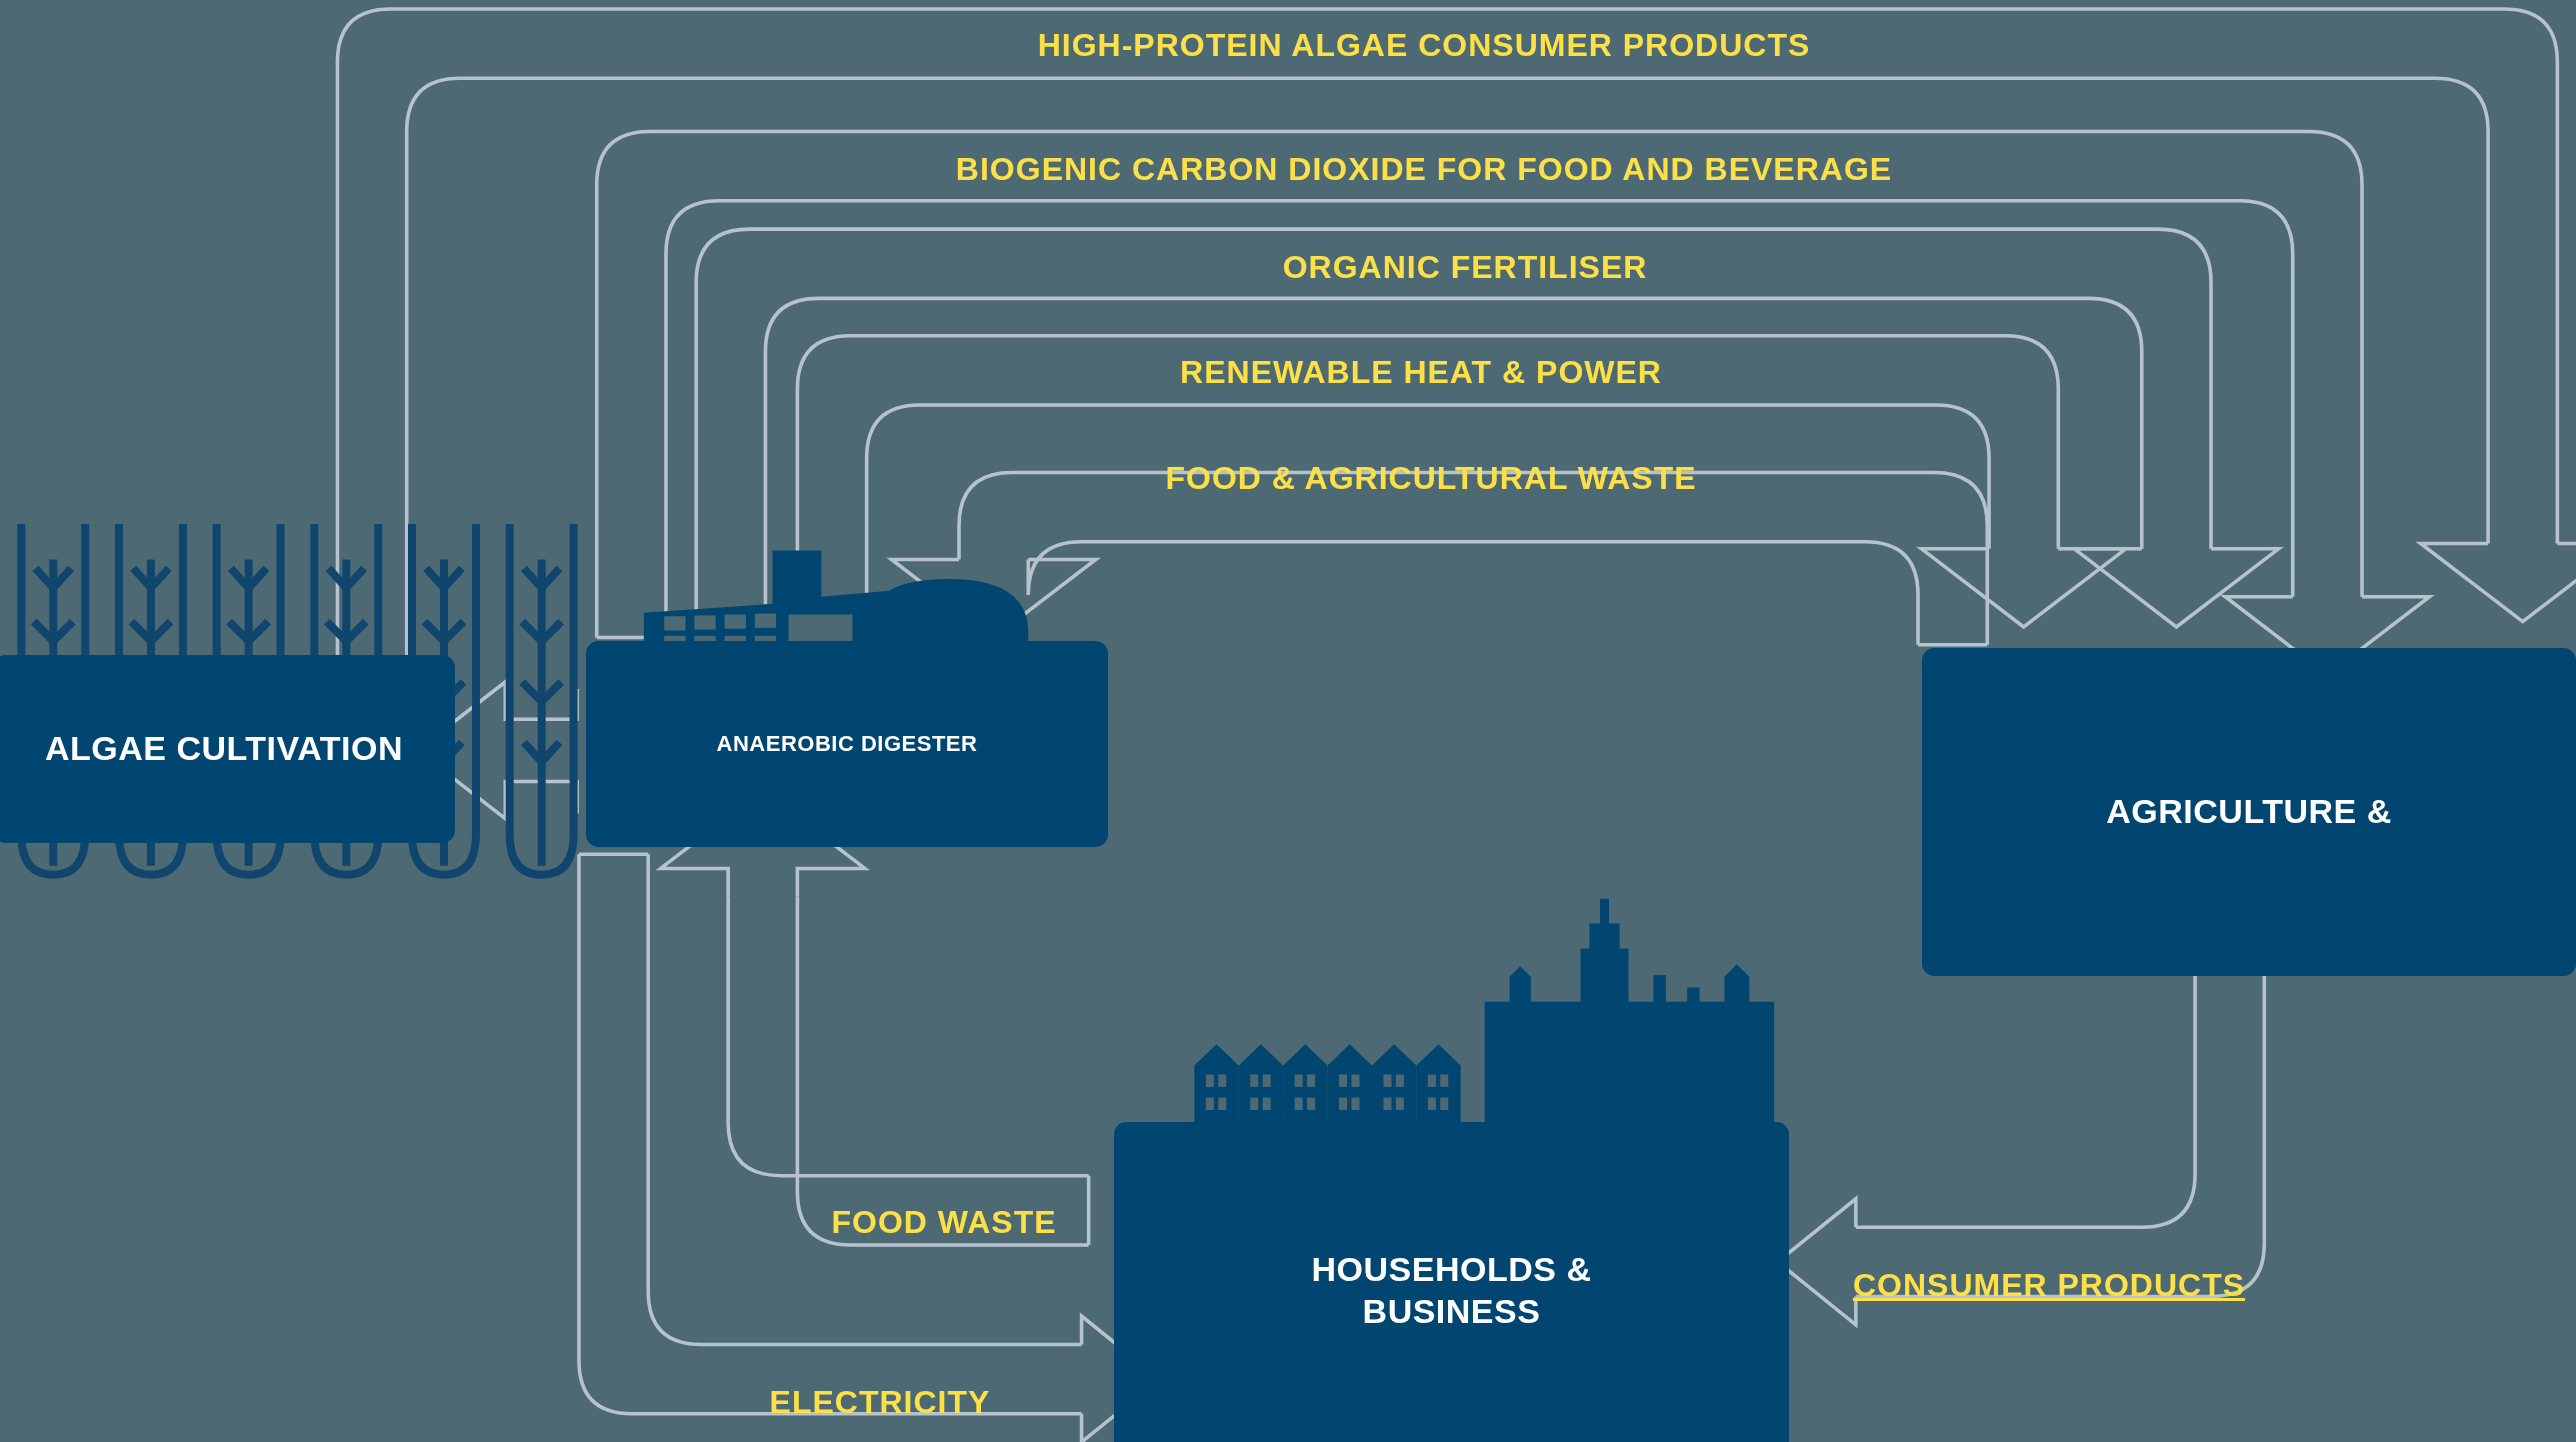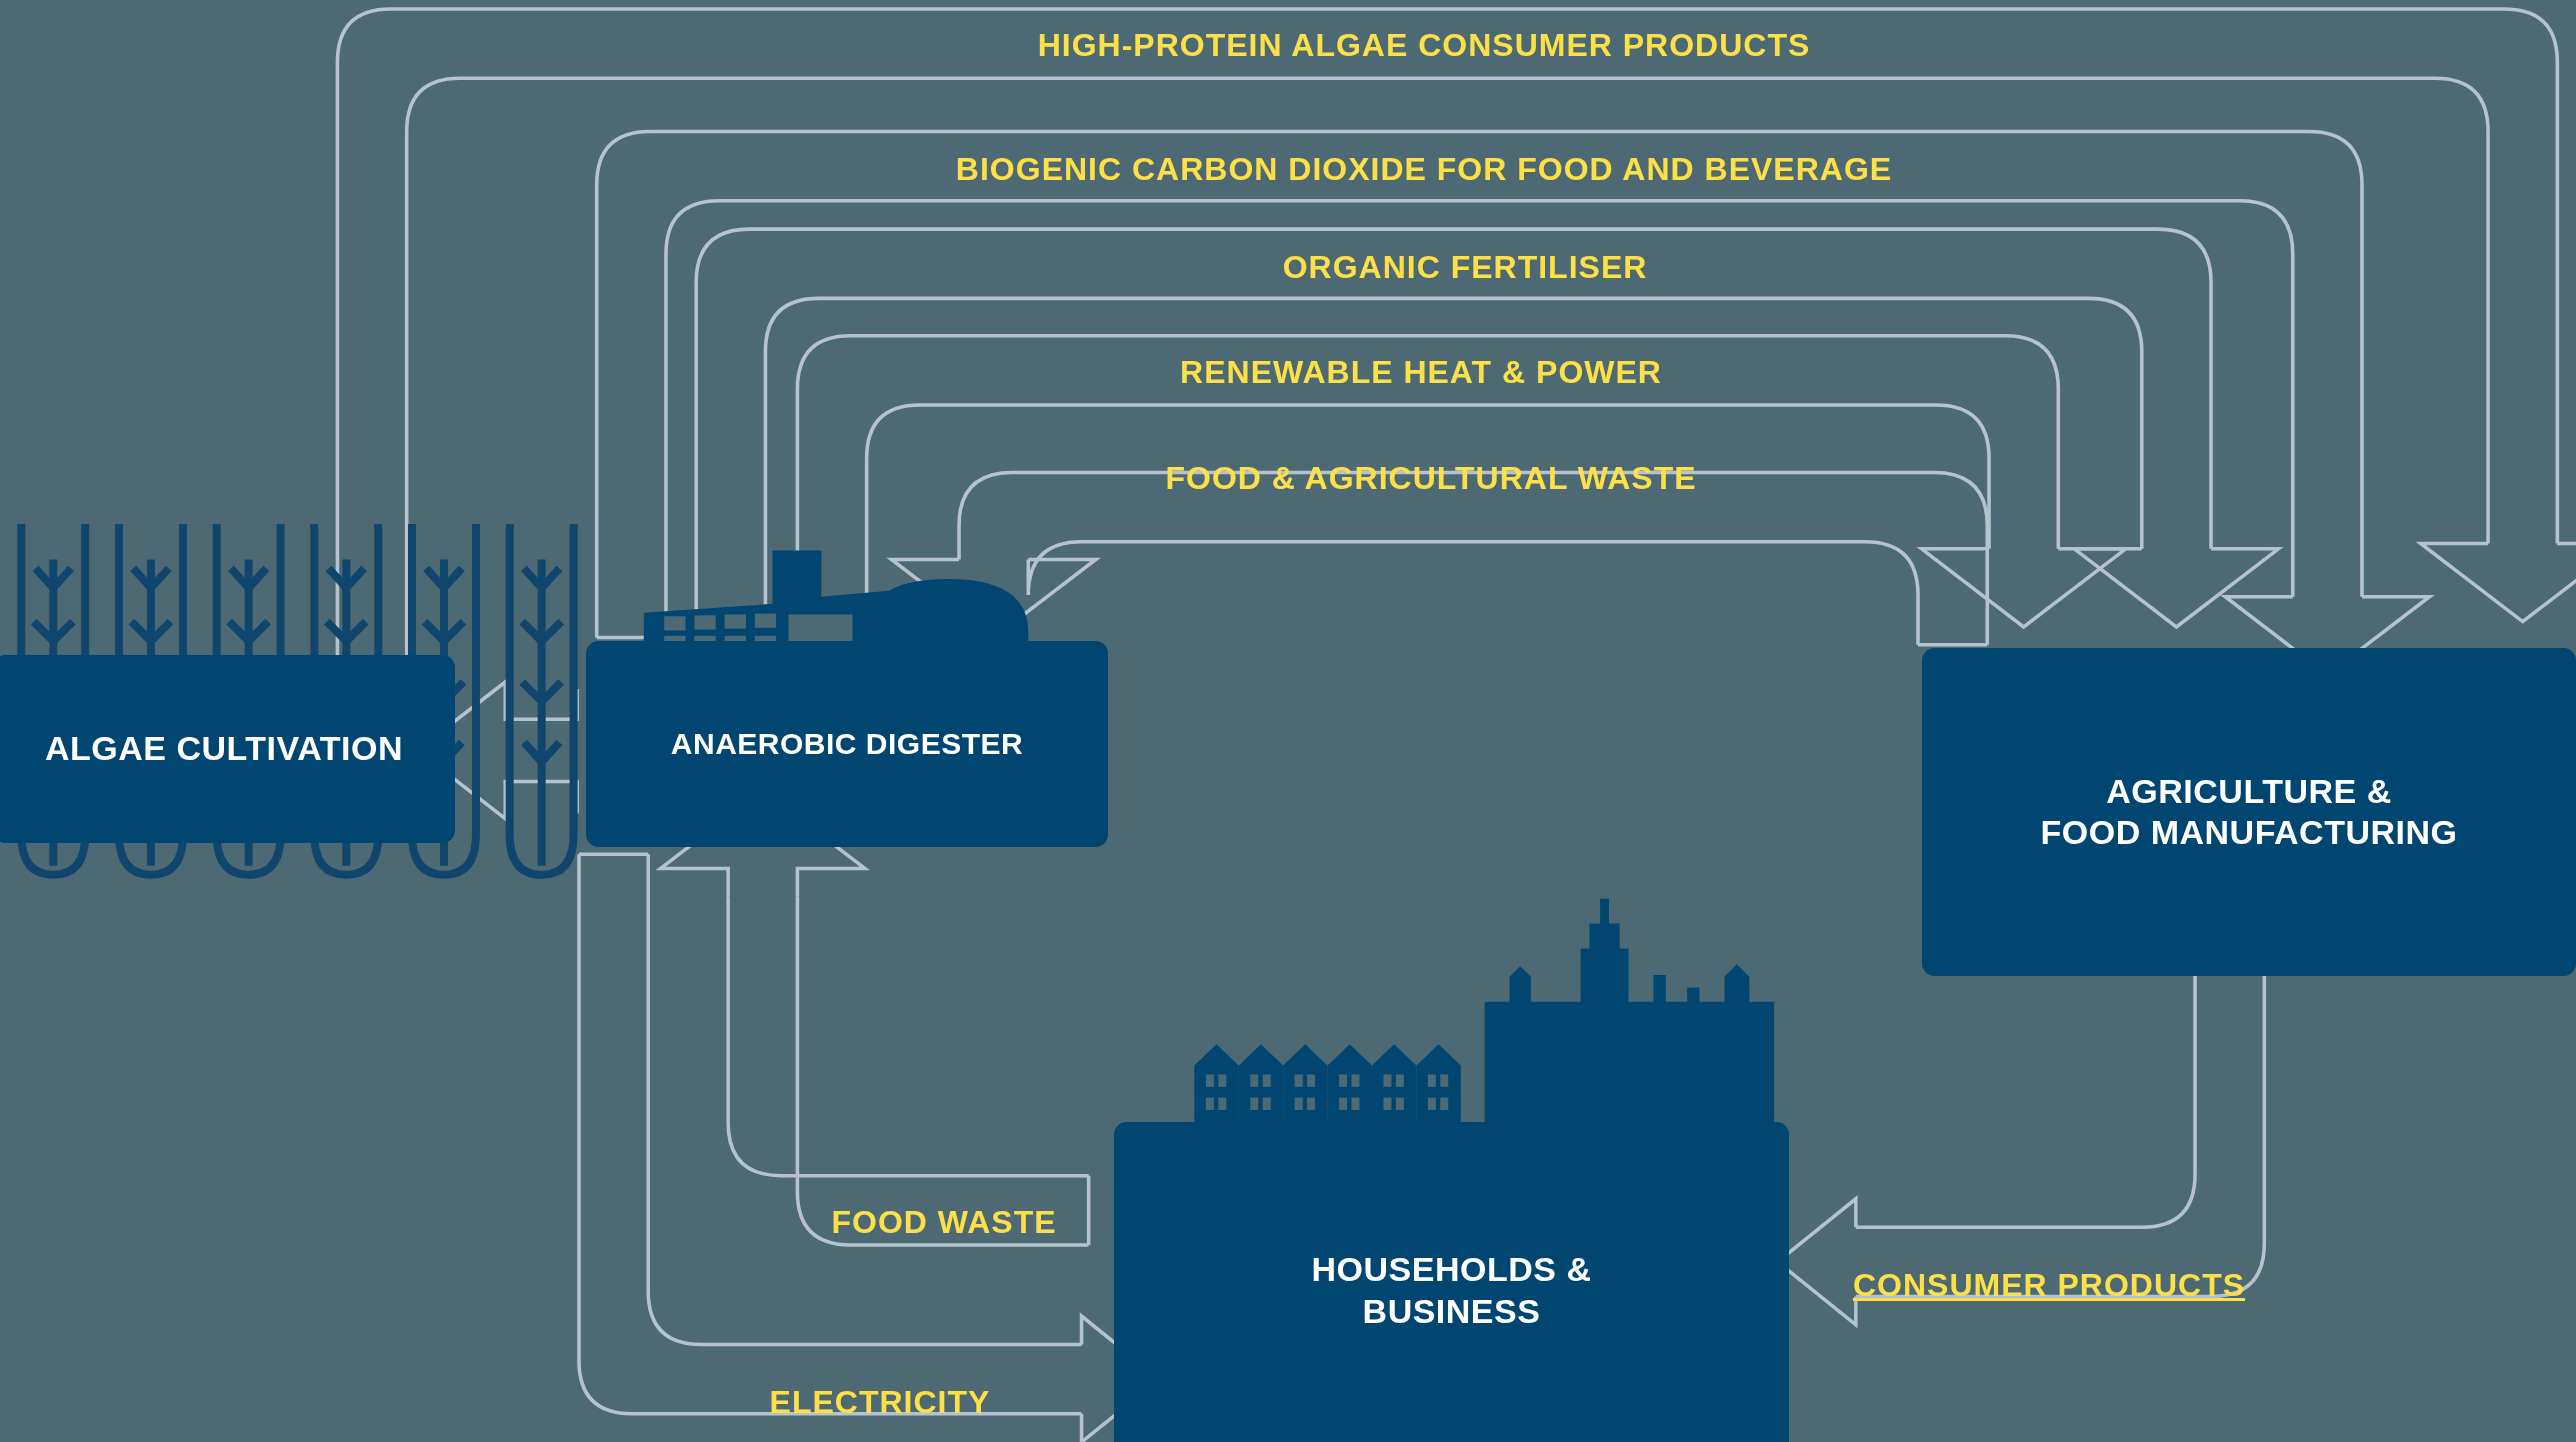--- a/index.html
+++ b/index.html
@@ -20,21 +20,21 @@
     display:flex;align-items:center;justify-content:center;
     text-align:center;
     color:#ffffff;
     letter-spacing:0.5px;
     font-weight:700;
     z-index:5;
   }
   .node span{display:block;line-height:1.22;}
 
   #node-algae{left:-7px;top:655px;width:462px;height:188px;font-size:34px;}
-  #node-digester{left:586px;top:641px;width:522px;height:206px;font-size:30px;}
+  #node-digester{left:586px;top:641px;width:522px;height:206px;font-size:22px;}
   #node-agri{left:1922px;top:648px;width:654px;height:328px;font-size:34px;}
   #node-house{left:1114px;top:1122px;width:675px;height:337px;font-size:34px;}
 
   .flabel{
     position:absolute;
     color:#fde047;
     font-size:32px;
     font-weight:700;
     letter-spacing:1px;
     white-space:nowrap;
@@ -219,21 +219,20 @@
     <span>ALGAE CULTIVATION</span>
   </div>
 
   <div class="node" id="node-digester">
     <span>ANAEROBIC DIGESTER</span>
   </div>
 
   <div class="node" id="node-agri">
     <div>
       <span>AGRICULTURE &amp;</span>
-      <span>FOOD MANUFACTURING</span>
     </div>
   </div>
 
   <div class="node" id="node-house">
     <div>
       <span>HOUSEHOLDS &amp;</span>
       <span>BUSINESS</span>
     </div>
   </div>
 

